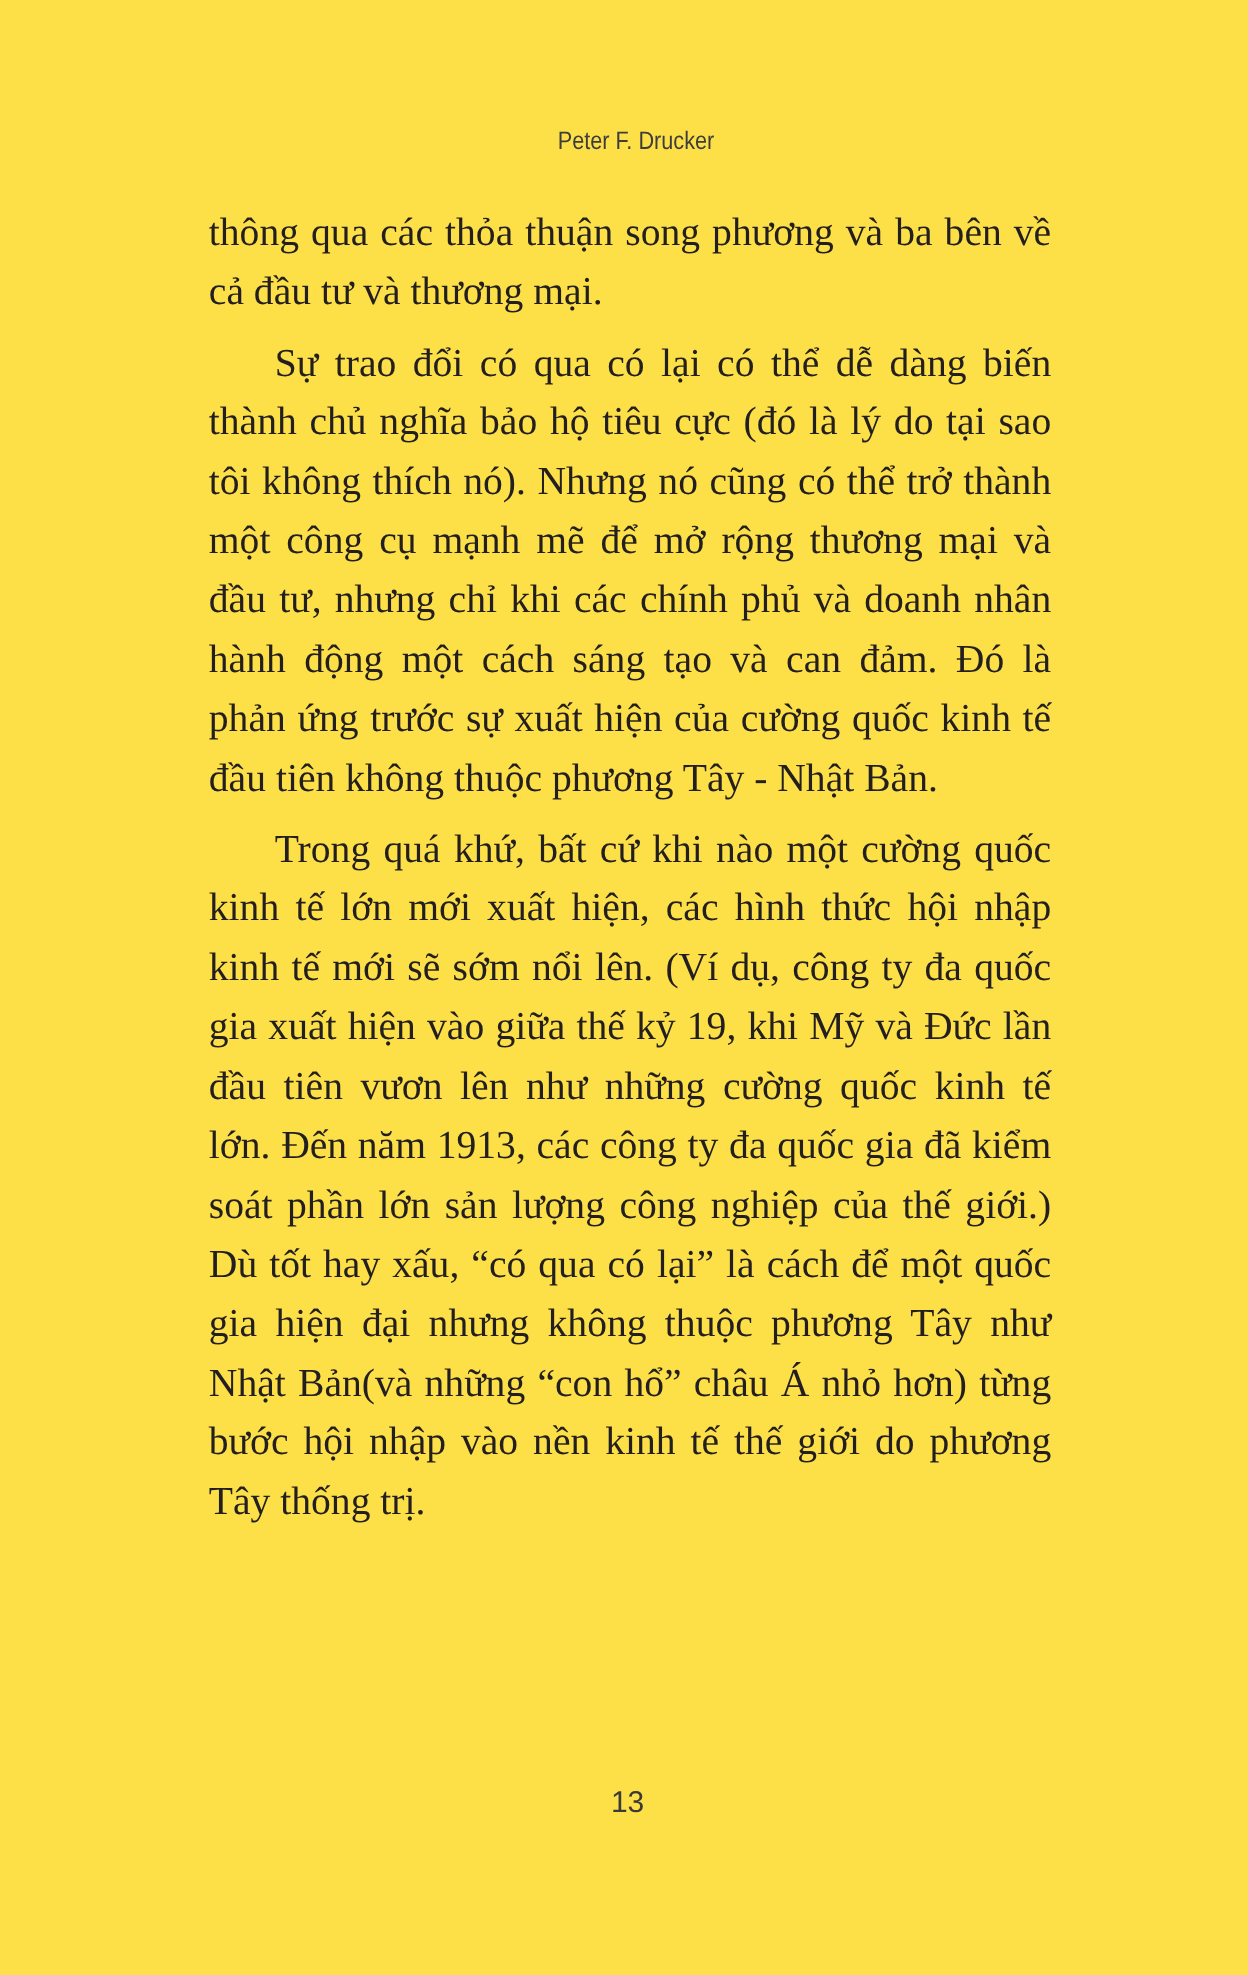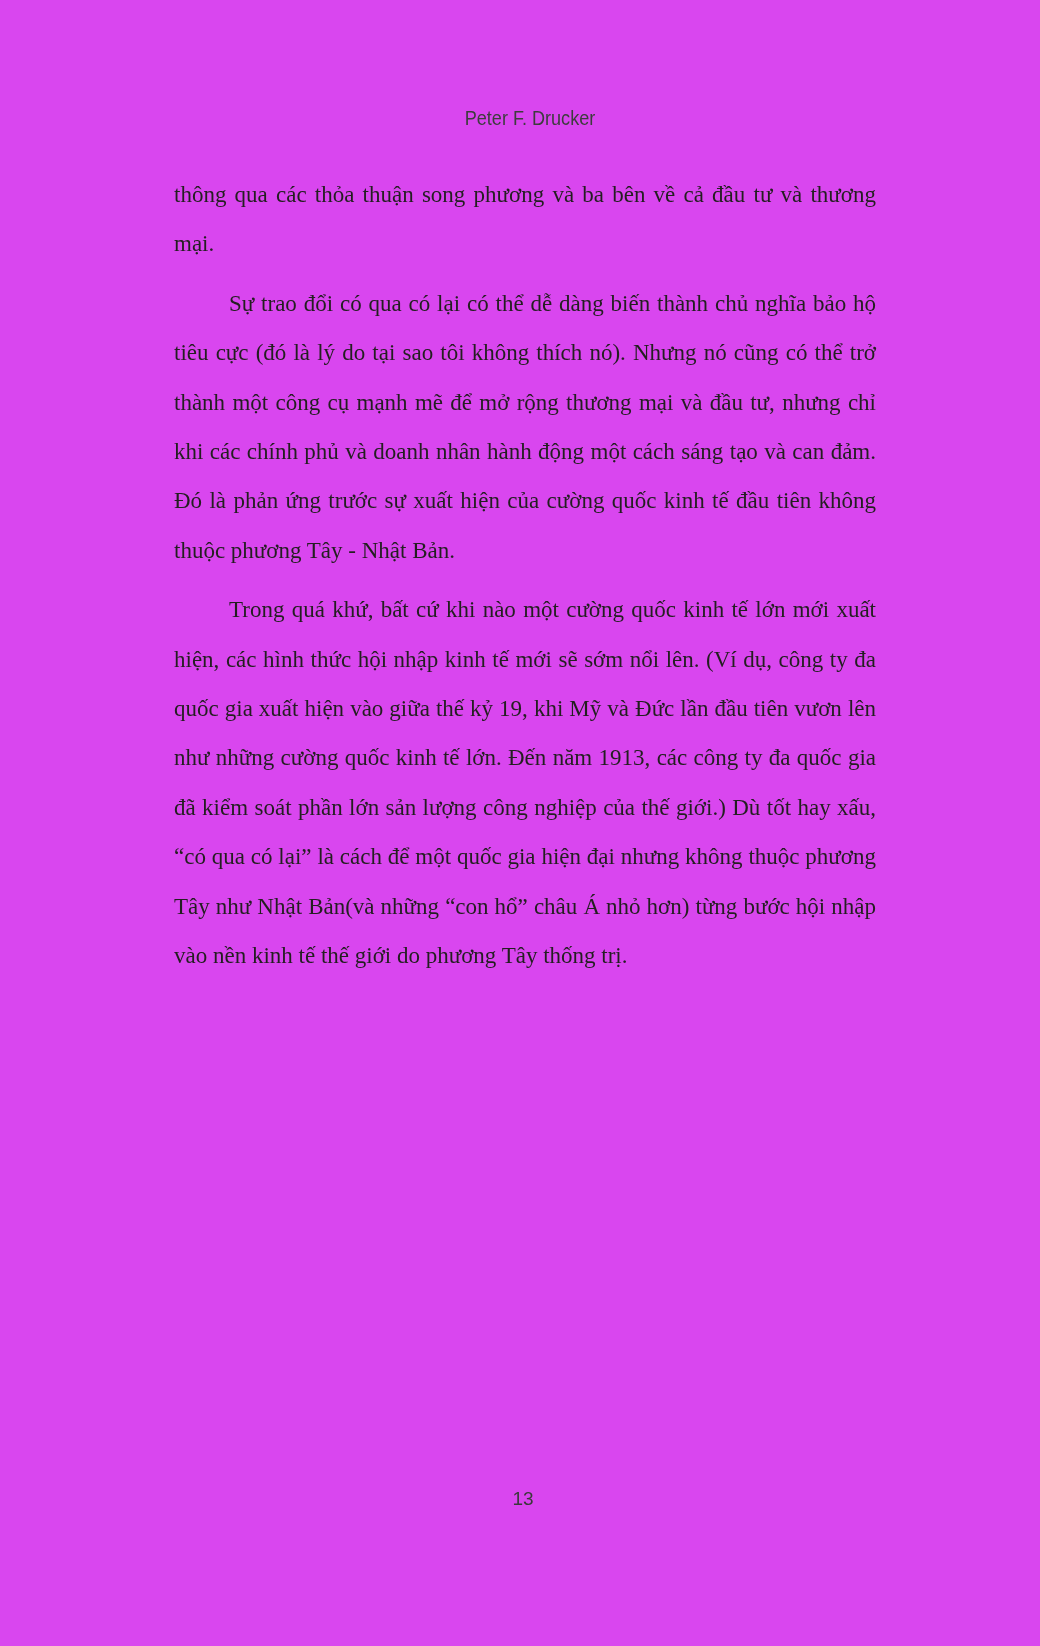--- a/index.html
+++ b/index.html
@@ -11,21 +11,21 @@
     width: 1040px;
     height: 1646px;
     position: relative;
     overflow: hidden;
   }
   .page {
     position: absolute;
     left: 0; top: 0;
     width: 1040px;
     height: 1646px;
-    background: #d946ef;
+    background: #fde047;
   }
   .running-header {
     position: absolute;
     top: 106px;
     left: 0;
     width: 1040px;
     text-align: center;
     font-family: "Liberation Sans", sans-serif;
     font-size: 21px;
     color: #3d3d3d;
@@ -34,42 +34,42 @@
     transform-origin: 530px 0;
     padding-left: 20px;
     box-sizing: border-box;
   }
   .body-text {
     position: absolute;
     top: 170px;
     left: 174px;
     width: 702px;
     font-family: "Liberation Serif", "DejaVu Serif", serif;
-    font-size: 23px;
+    font-size: 33px;
     line-height: 49.4px;
     color: #231f20;
     text-align: justify;
   }
   .body-text p {
     margin: 0 0 10px 0;
     text-indent: 55px;
     text-align: justify;
     hyphens: none;
   }
   .body-text p.continuation {
     text-indent: 0;
   }
   .page-number {
     position: absolute;
     top: 1488px;
     left: 0;
     width: 1040px;
     text-align: center;
     font-family: "Liberation Sans", sans-serif;
-    font-size: 19px;
+    font-size: 25px;
     color: #3a3a3a;
     padding-left: 6px;
     box-sizing: border-box;
   }
 </style>
 </head>
 <body>
 
 <div class="page">
   <div class="running-header">Peter F. Drucker</div>

